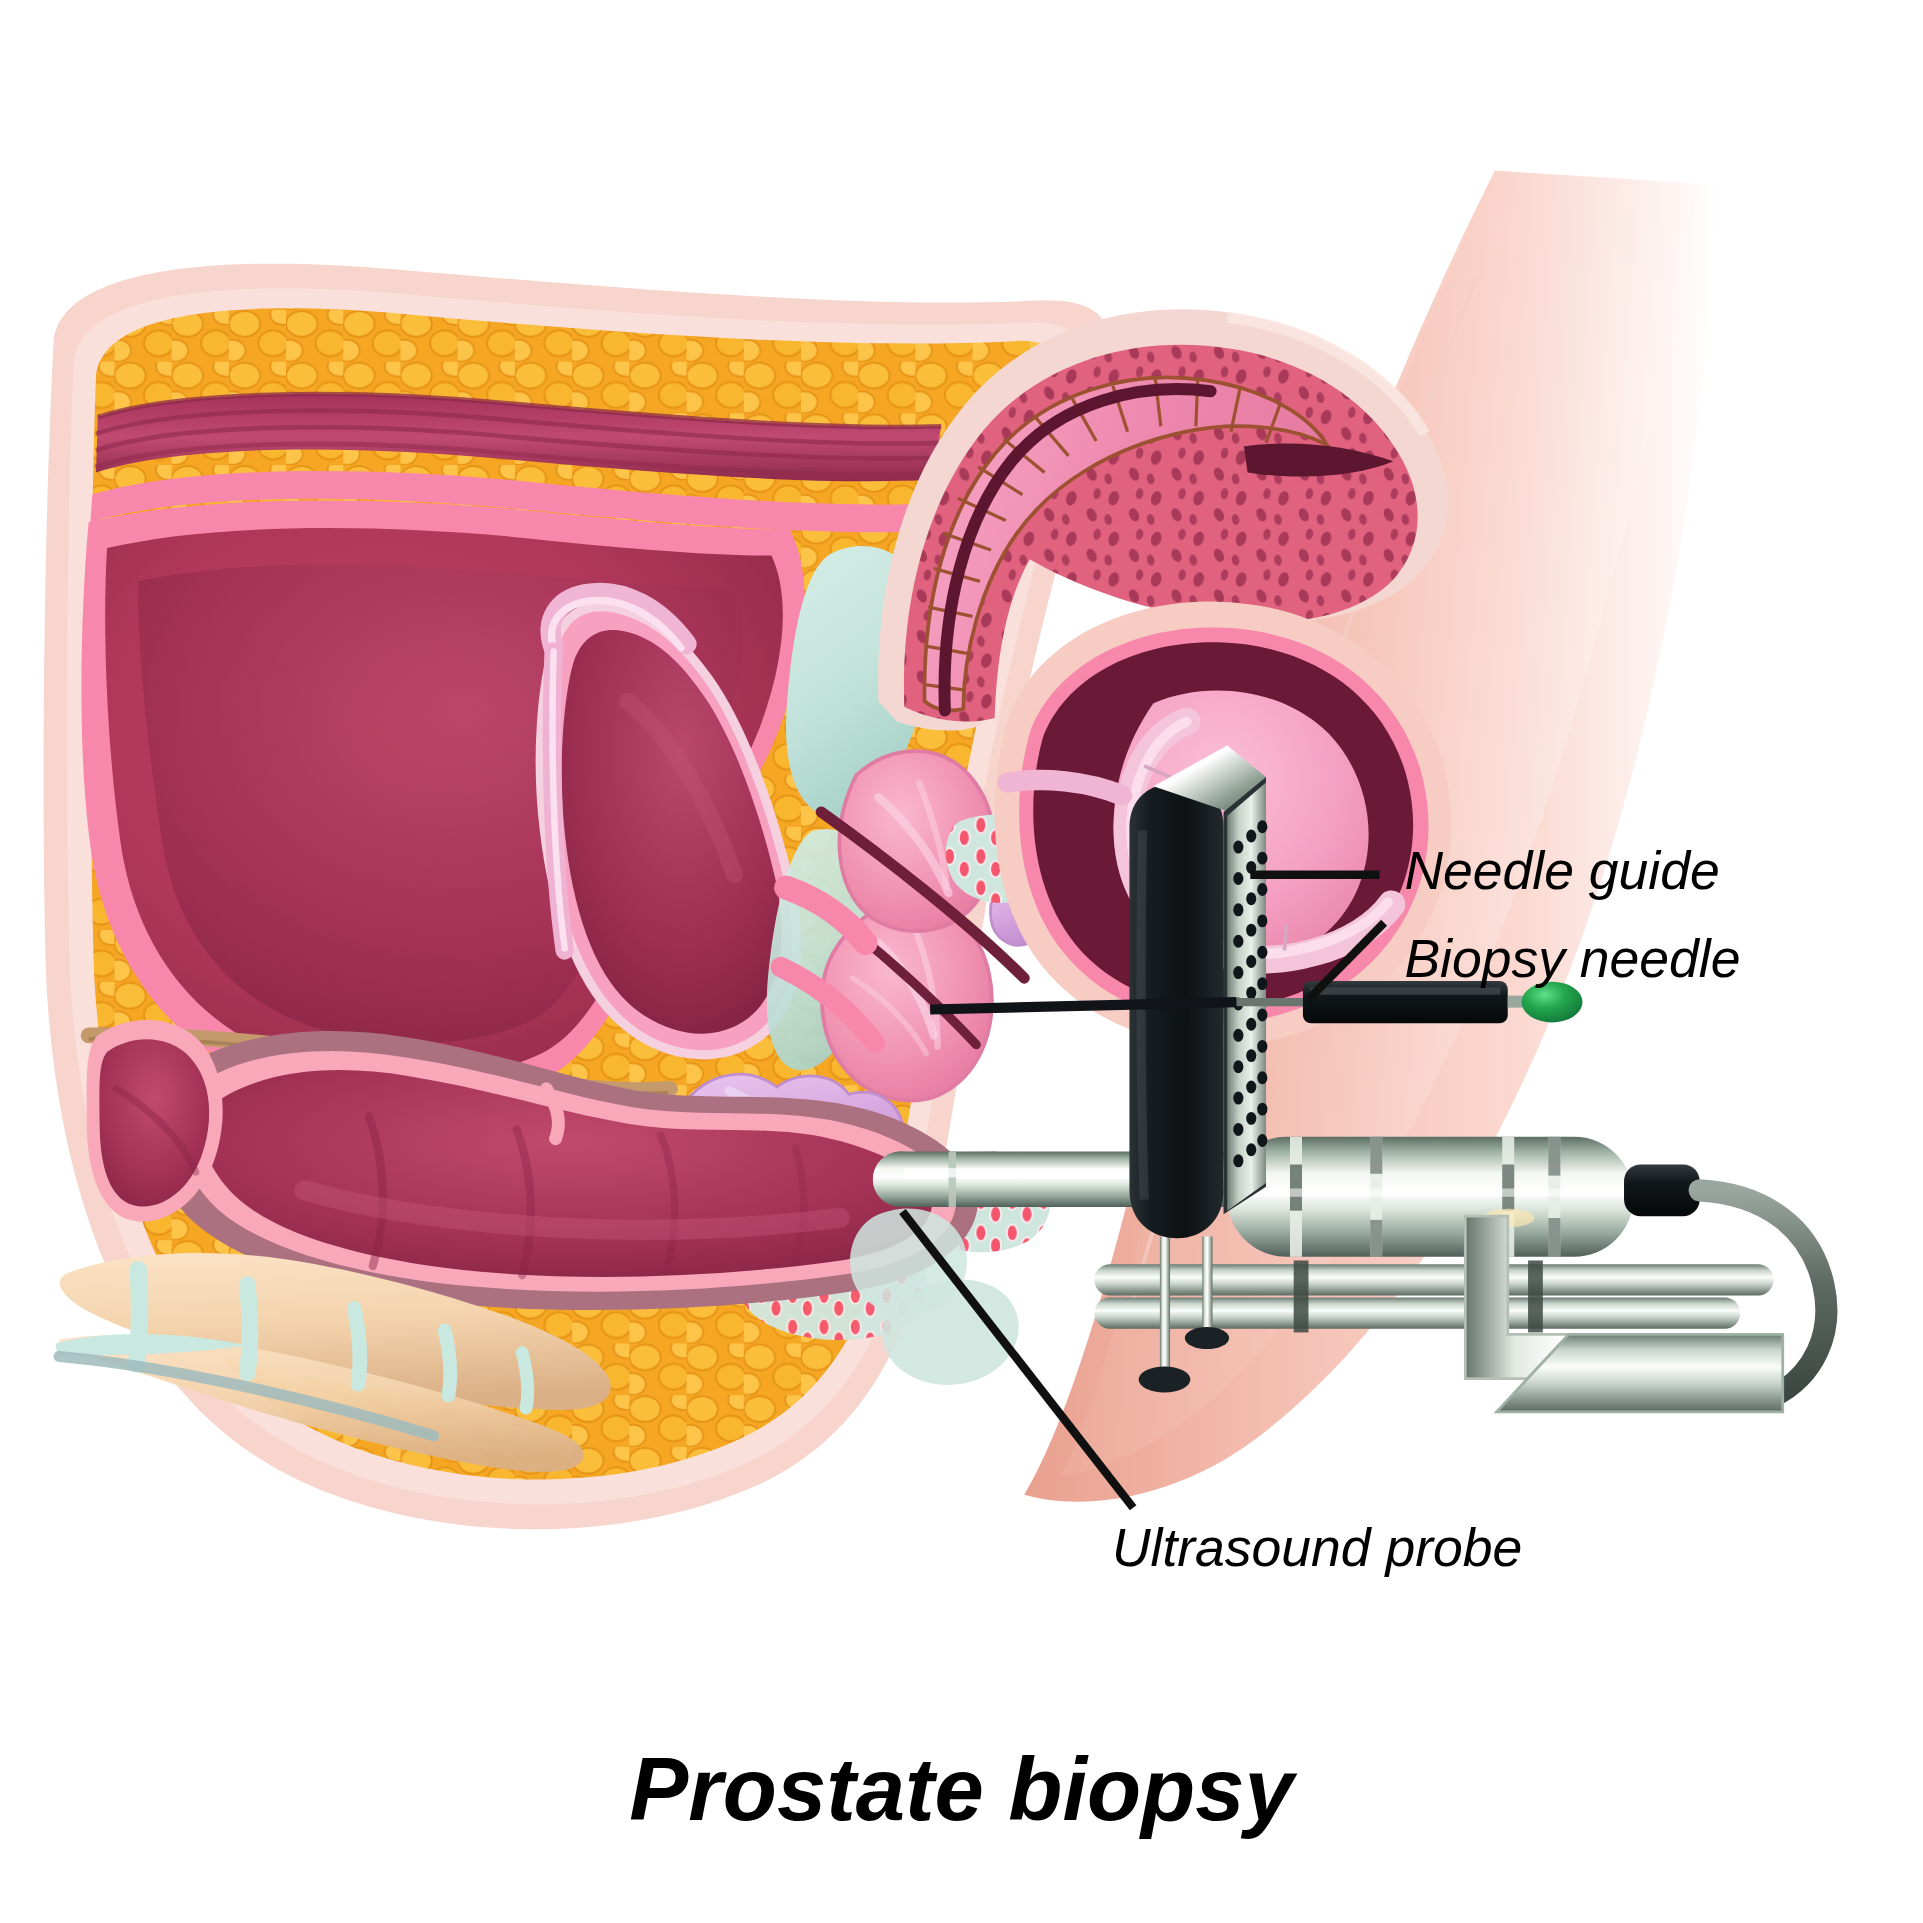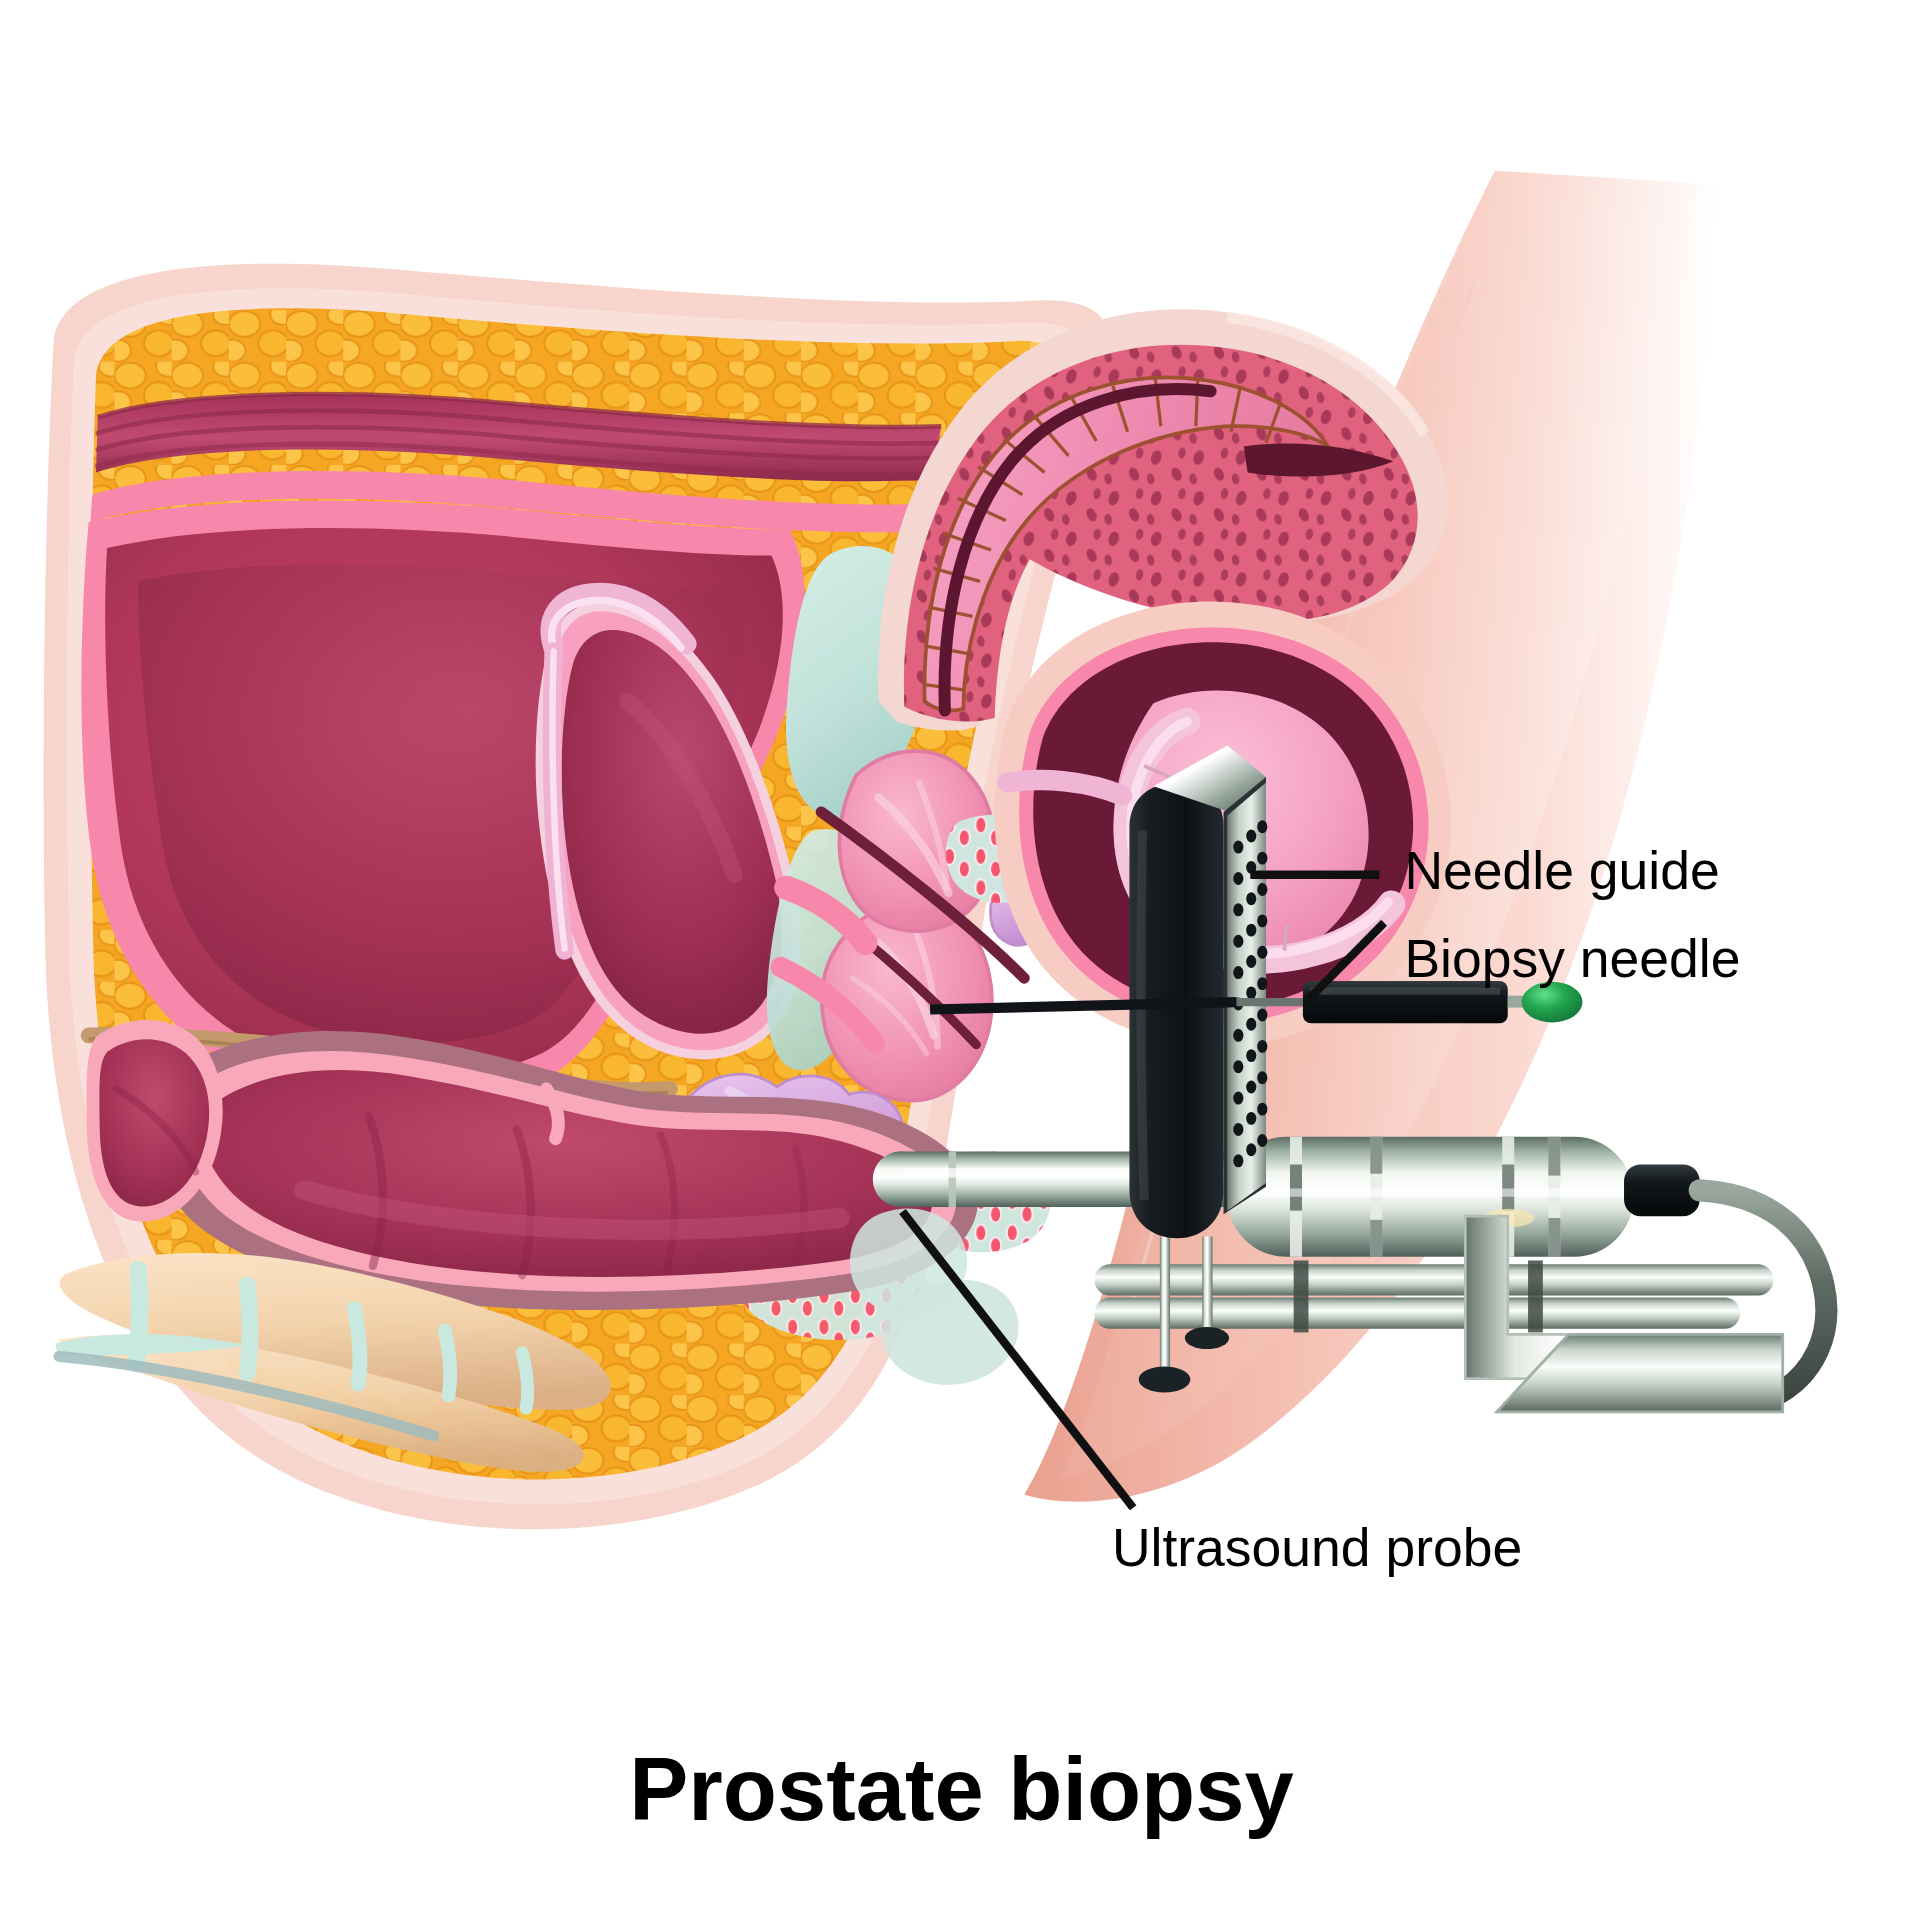--- a/index.html
+++ b/index.html
@@ -13,20 +13,21 @@
     height: 1923px;
     font-family: "Liberation Sans", sans-serif;
     overflow: hidden;
     position: relative;
   }
   #figure {
     position: absolute;
     left: 0; top: 0;
     width: 1797px;
     height: 1923px;
+    font-style: italic;
   }
   #figure svg {
     display: block;
     width: 1923px;
     height: 1923px;
   }
   .lbl {
     font-family: "Liberation Sans", sans-serif;
     font-size: 58px;
     fill: #000000;

